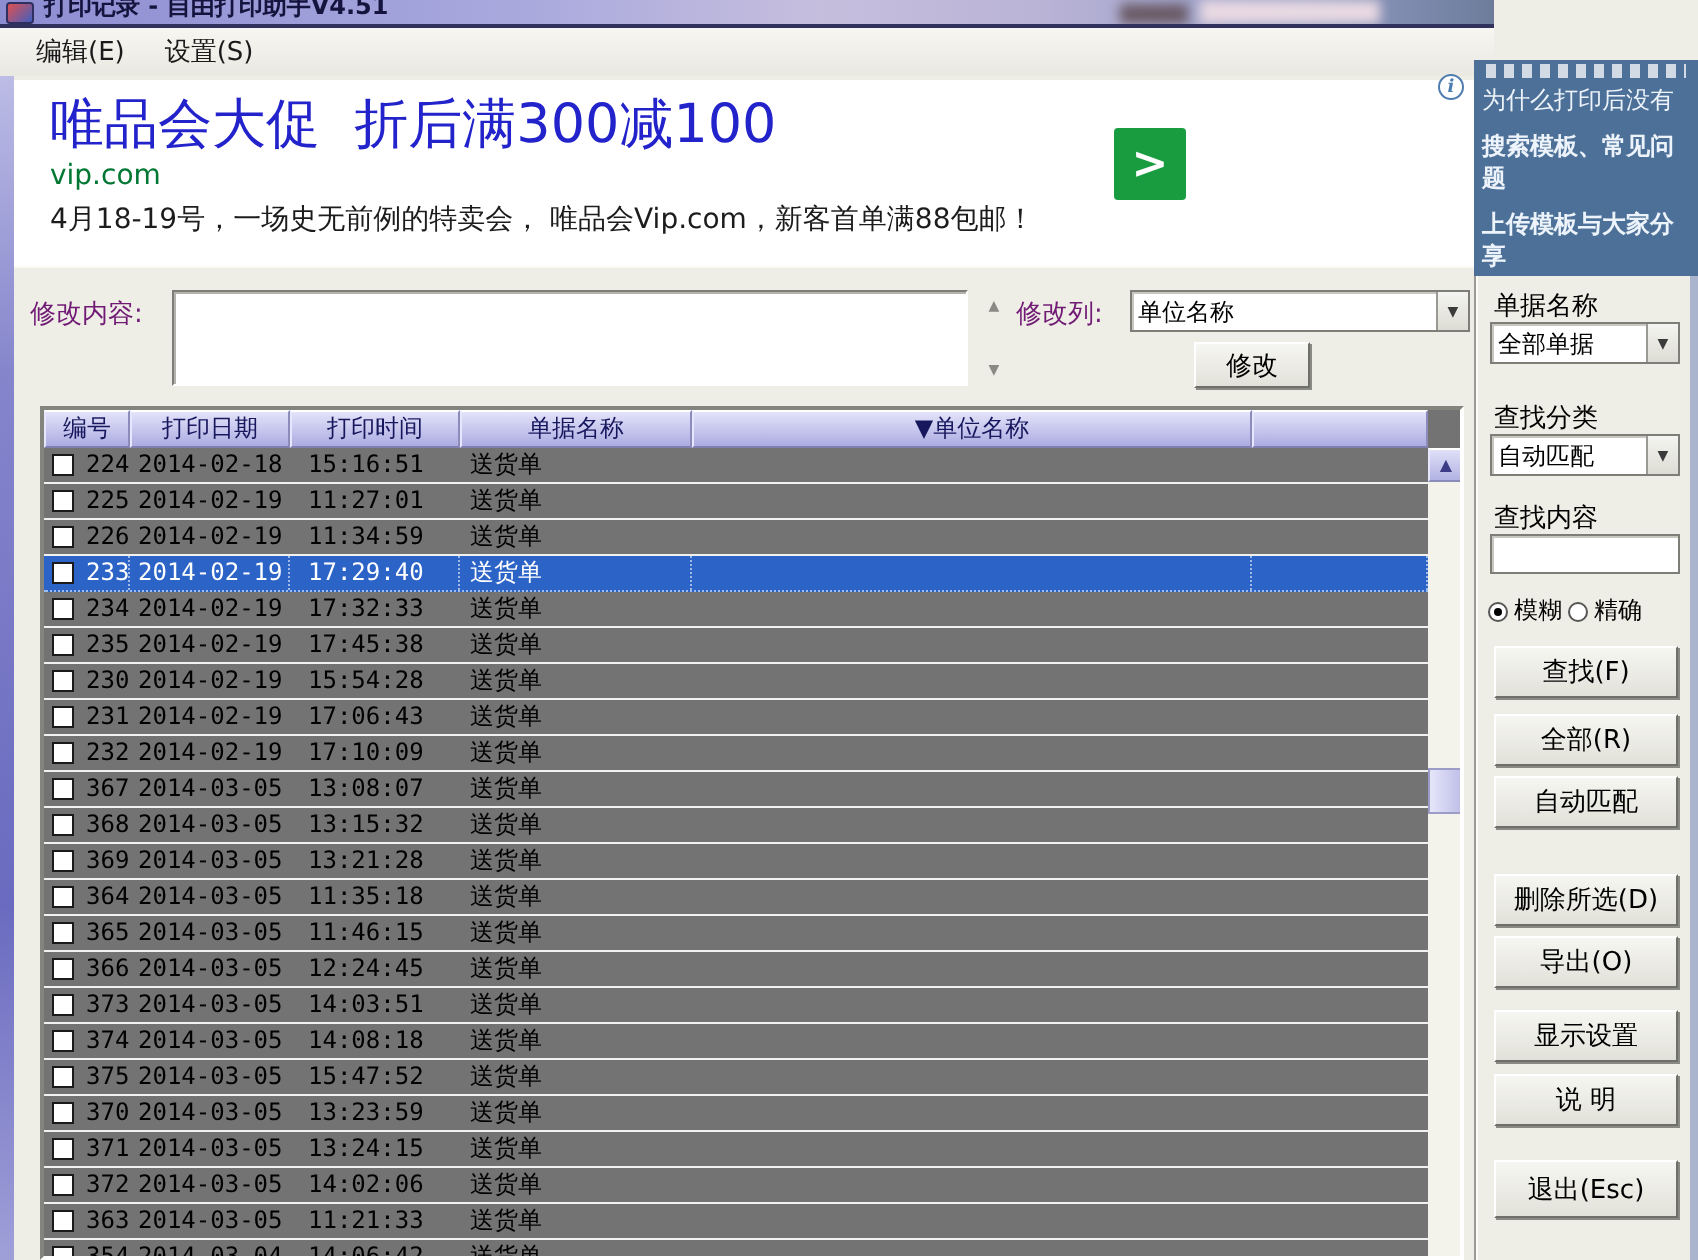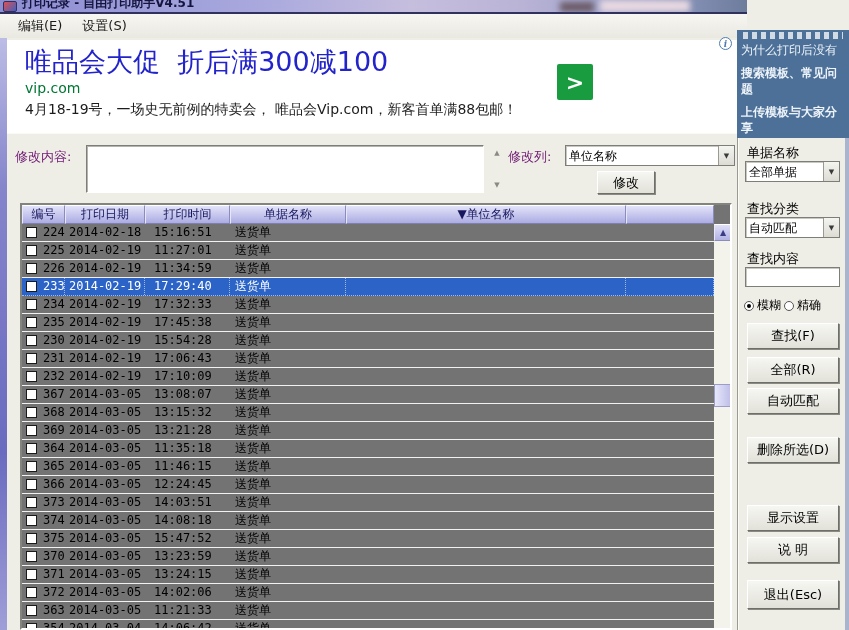--- a/index.html
+++ b/index.html
@@ -459,18 +459,19 @@
     <div class="radio-row">
       <span class="radio checked" id="radio-fuzzy"></span>
       <span>模糊</span>
       <span class="radio" id="radio-exact"></span>
       <span>精确</span>
     </div>
   <button class="btn sbtn sb0">查找(F)</button>
       <button class="btn sbtn sb1">全部(R)</button>
       <button class="btn sbtn sb2">自动匹配</button>
       <button class="btn sbtn sb3">删除所选(D)</button>
+      <button class="btn sbtn sb4">导出(O)</button>
       <button class="btn sbtn sb6">说  明</button>
       <button class="btn sbtn sb5">显示设置</button>
       <button class="btn sbtn sb7">退出(Esc)</button>
     </div>
 
 </div>
 
 </body></html>

